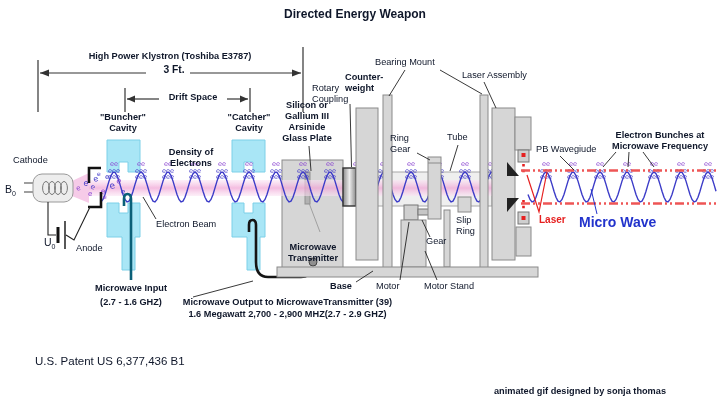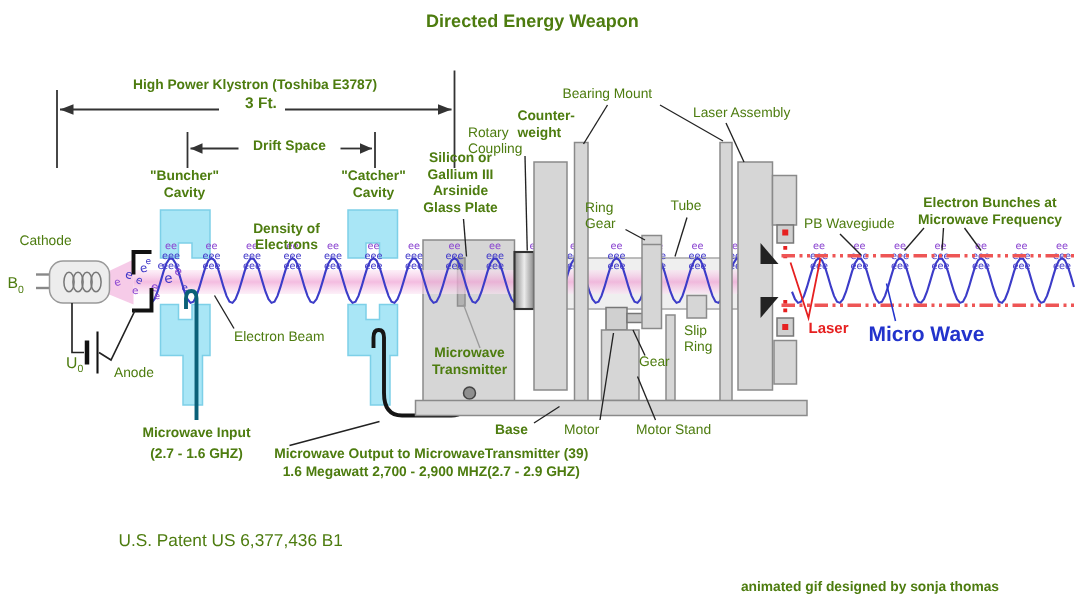--- a/index.html
+++ b/index.html
@@ -1,25 +1,25 @@
 <!DOCTYPE html>
 <html style="--cavity_cyan: #a9e6f6; --beam_pink: #f2b0da; --wave_blue: #3c3cc8; --electron_blue: #4038c8; --electron_purple: #8a44d0; --laser_red: #e62020; --microwave_blue: #2233cc; --beam_guide_red: #ee5555; --metal_gray: #d6d6d6; --tube_teal: #0b6078;"><head>
 <meta charset="utf-8">
 <style>
   html,body{margin:0;padding:0;background:#fff;}
   #stage{position:relative;width:720px;height:400px;background:#fff;overflow:hidden;
          font-family:"Liberation Sans",sans-serif;}
   #diagram-svg{position:absolute;left:0;top:0;}
   svg text{font-family:"DejaVu Sans",sans-serif;}
-  .lbl{position:absolute;font-size:9.2px;line-height:1.18;color:#4d7c0f;white-space:pre-line;}
+  .lbl{position:absolute;font-size:9.2px;line-height:1.18;color:#0f172a;white-space:pre-line;}
   .ctr{text-align:center;font-weight:bold;}
   .b{font-weight:bold;}
   .title{font-size:12px;font-weight:bold;}
   .dim{font-size:10.3px;}
-  .patent{font-size:11.5px;margin-left:44px;}
+  .patent{font-size:11.5px;}
   .credit{font-size:9.2px;font-weight:bold;text-align:center;}
   .red{color:var(--laser_red);font-weight:bold;font-size:10px;}
   .blue{color:var(--microwave_blue);font-weight:bold;font-size:14px;}
   .wave{stroke:var(--wave_blue);fill:none;stroke-width:1.4px;}
   .cav{fill:var(--cavity_cyan);stroke:#7dd0e8;stroke-width:1px;}
   .metal{fill:var(--metal_gray);stroke:#8a8a8a;stroke-width:1px;}
   .guide{stroke:var(--beam_guide_red);stroke-width:2.4px;stroke-dasharray:9 3 2 3 2 3;fill:none;}
   .rdot{stroke:var(--laser_red);stroke-width:2.6px;stroke-dasharray:2.5 3.2;fill:none;}
   .ptr{stroke:#222;stroke-width:0.9px;fill:none;}
   .dimln{stroke:#333;stroke-width:1.2px;fill:none;}
@@ -252,21 +252,21 @@
 <div class="lbl ctr" style="left:277px;top:100px;width:60px">Silicon or
 Gallium III
 Arsinide
 Glass Plate</div>
 <div class="lbl" style="left:312px;top:83px">Rotary
 Coupling</div>
 <div class="lbl b" style="left:345px;top:72px">Counter-
 weight</div>
 <div class="lbl" style="left:375px;top:57px">Bearing Mount</div>
 <div class="lbl" style="left:462px;top:70px">Laser Assembly</div>
-<div class="lbl ctr" style="left:283px;top:230px;width:60px">Microwave
+<div class="lbl ctr" style="left:283px;top:242px;width:60px">Microwave
 Transmitter</div>
 
 <div class="lbl" style="left:390px;top:133px">Ring
 Gear</div>
 <div class="lbl" style="left:447px;top:132px">Tube</div>
 <div class="lbl" style="left:456px;top:215px">Slip
 Ring</div>
 <div class="lbl" style="left:426px;top:236px">Gear</div>
 <div class="lbl" style="left:376px;top:281px">Motor</div>
 <div class="lbl" style="left:424px;top:281px">Motor Stand</div>

